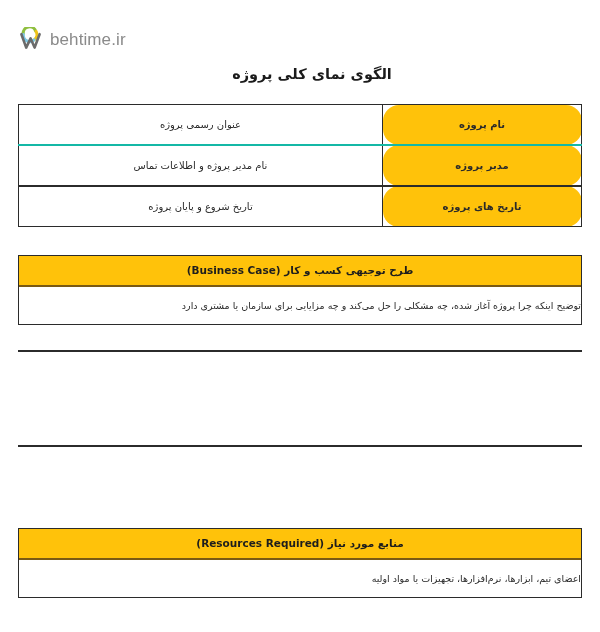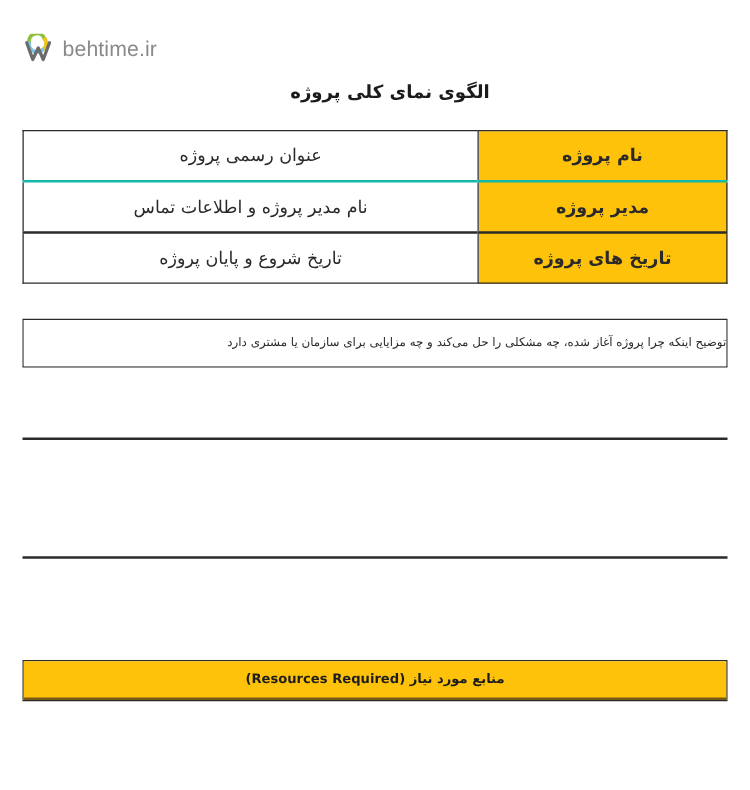--- a/index.html
+++ b/index.html
@@ -65,36 +65,37 @@
   .info-table {
     width: 100%;
     border-collapse: collapse;
     table-layout: fixed;
     direction: rtl;
     border: 1px solid #2b2b2b;
   }
   .info-table td {
     height: 39px;
     padding: 0 10px;
-    font-size: 14px;
+    font-size: 10px;
     color: #2a2a2a;
     vertical-align: middle;
     border: 1px solid #2b2b2b;
   }
   .info-table tr.sep td {
     border-top: 2px solid #14b8a6;
     border-bottom: 2px solid #2b2b2b;
   }
   .cell-label {
     width: 178px;
     background: #FFC20A;
     text-align: center;
     font-weight: bold;
     color: #1d1d1d;
     font-size: 10px;
+    border-radius: 16px;
   }
   .cell-value {
     background: #ffffff;
     text-align: center;
   }
 
   
   .section {
     position: absolute;
     left: 18px;
@@ -157,24 +158,26 @@
       </tr>
       <tr>
         <td class="cell-label">تاریخ های پروژه</td>
         <td class="cell-value">تاریخ شروع و پایان پروژه</td>
       </tr>
     </tbody>
   </table>
 </div>
 
 <div class="section sec-1">
+  <div class="section-header">طرح توجیهی کسب و کار (Business Case)</div>
   <div class="section-body">توضیح اینکه چرا پروژه آغاز شده، چه مشکلی را حل می‌کند و چه مزایایی برای سازمان یا مشتری دارد</div>
 </div>
 
 <div class="section sec-2">
 </div>
 
 <div class="section sec-3">
 </div>
 
 <div class="section sec-4">
   <div class="section-header">منابع مورد نیاز (Resources Required)</div>
+  <div class="section-body">اعضای تیم، ابزارها، نرم‌افزارها، تجهیزات یا مواد اولیه</div>
 </div>
 
 </body></html>

